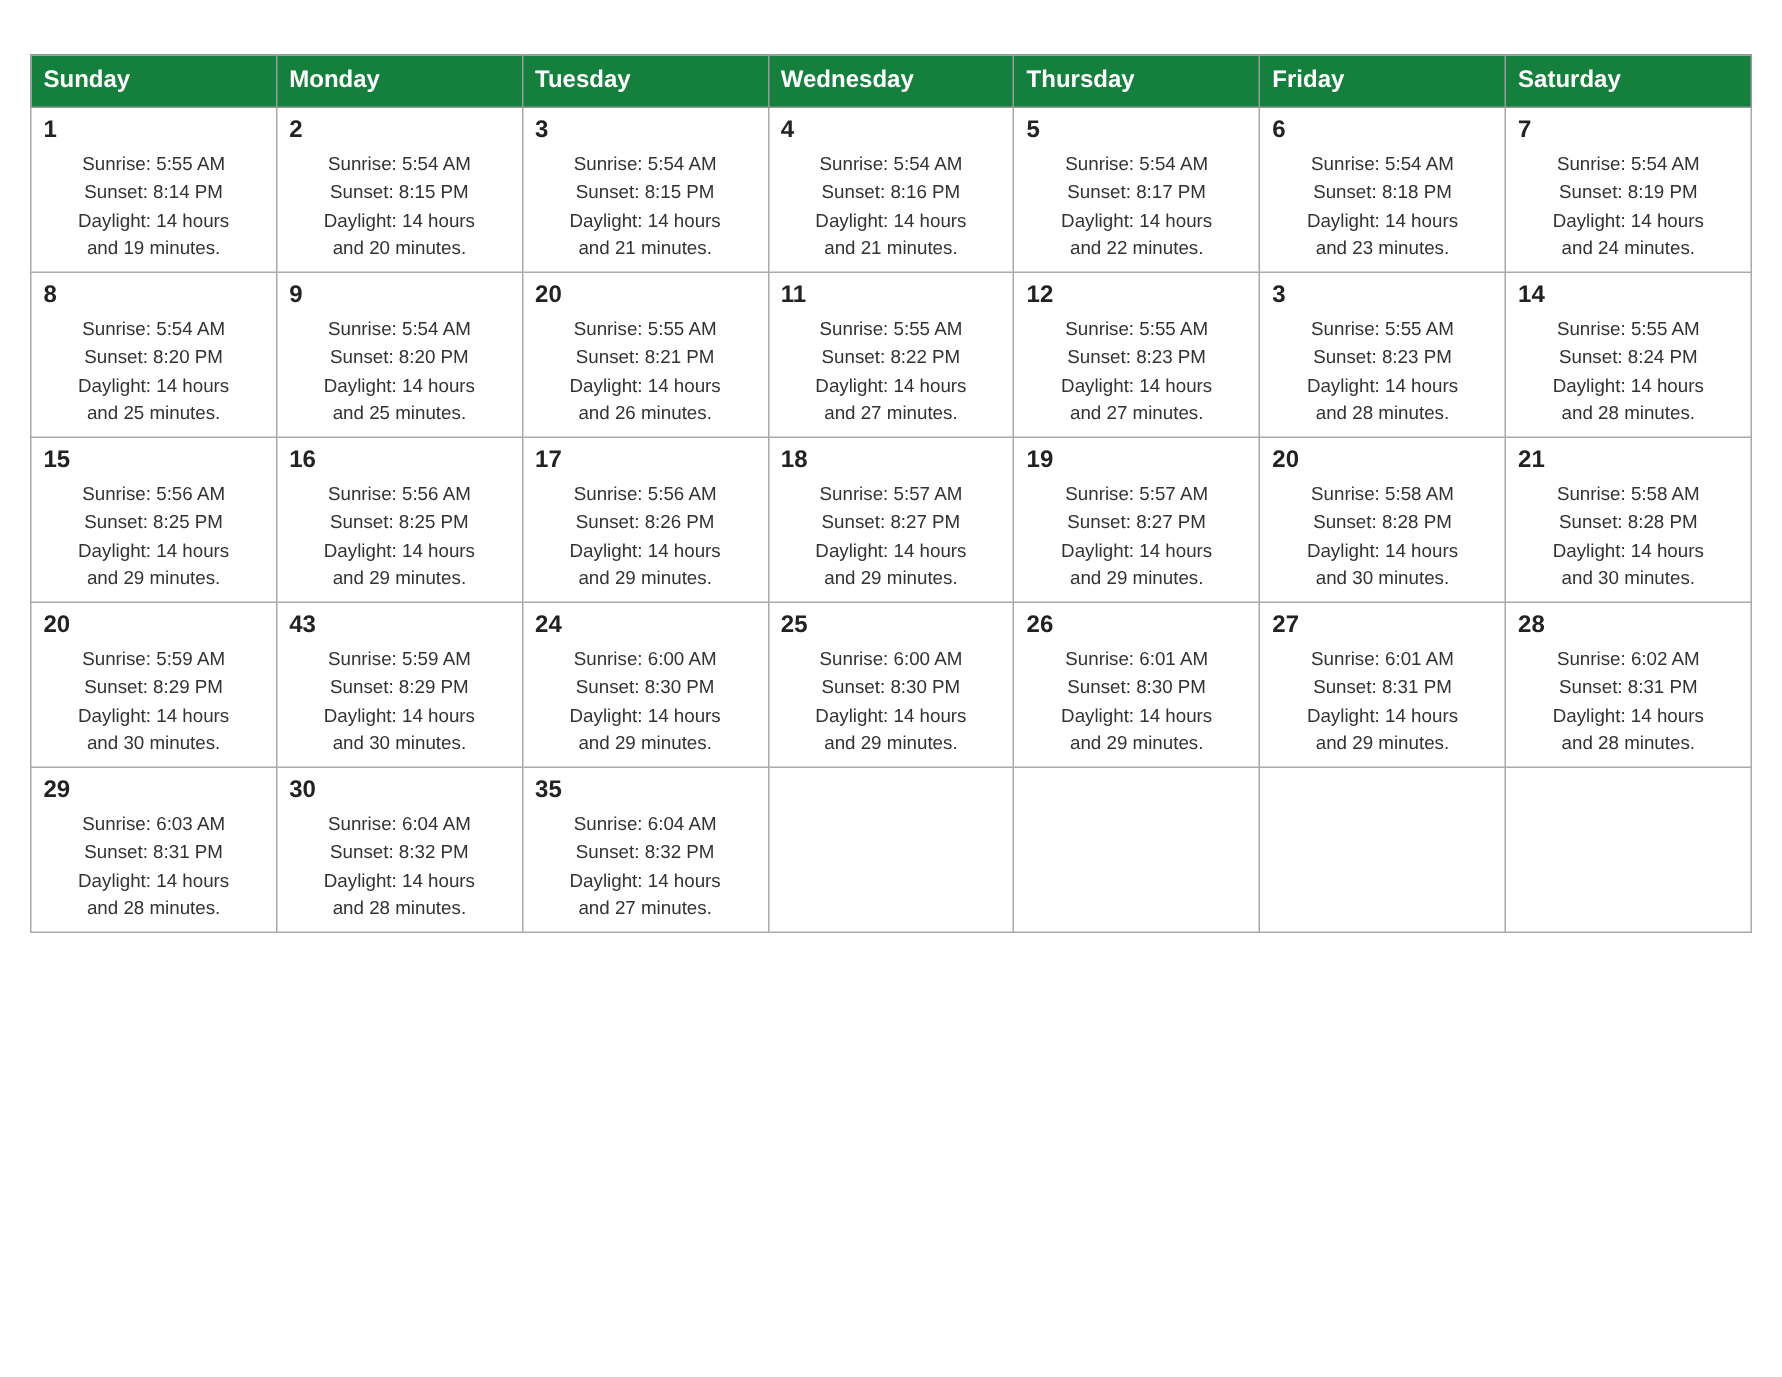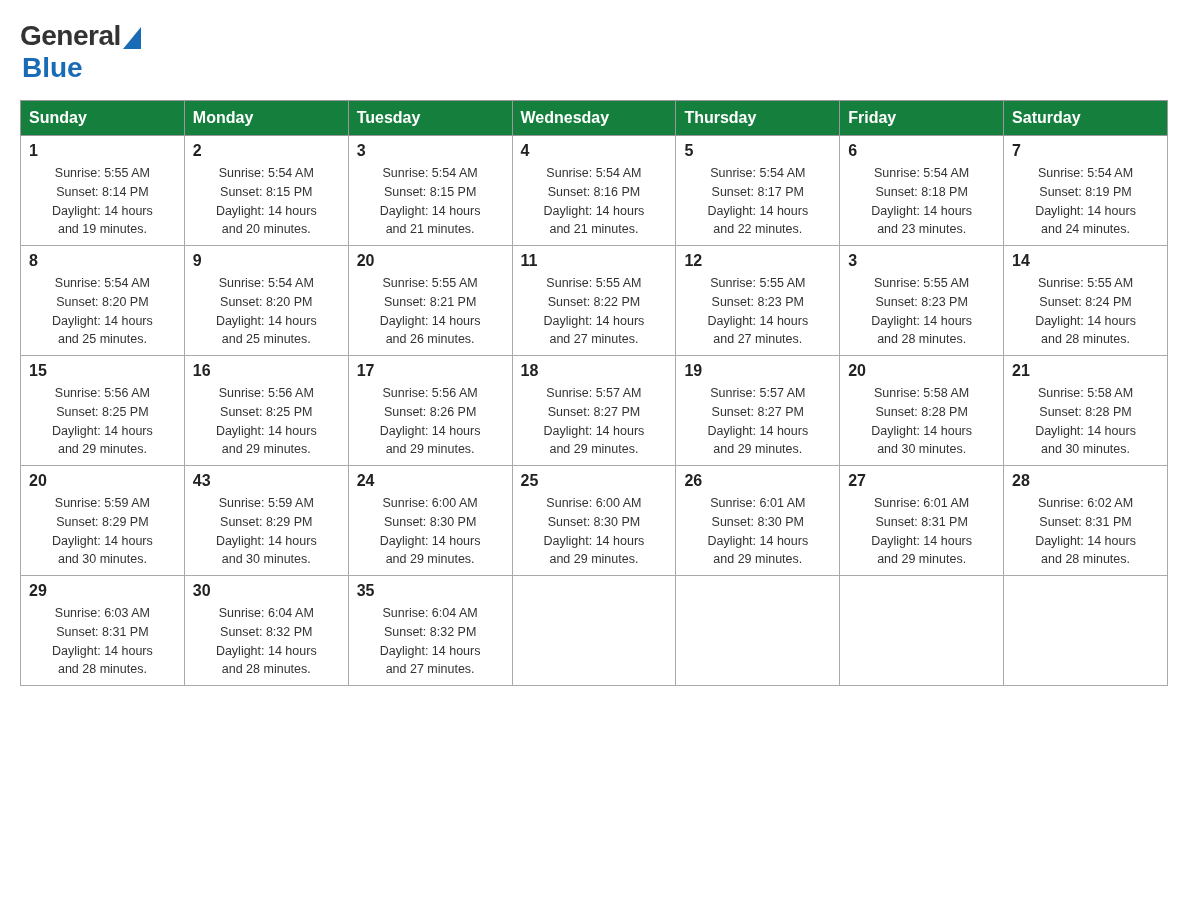--- a/index.html
+++ b/index.html
@@ -97,27 +97,20 @@
       background: #fff;
     }
     tr.week-row td {
       height: 110px;
     }
   </style>
 </head>
 <body>
 
 <div class="header">
-  <div class="logo">
-    <div class="logo-top">
-      <span class="logo-general">General</span>
-      <div class="logo-triangle"></div>
-    </div>
-    <span class="logo-blue">Blue</span>
-  </div>
   <div class="title-section">
   </div>
 </div>
 
 <table class="calendar">
   <thead>
     <tr>
     <th>Sunday</th>
         <th>Monday</th>
         <th>Tuesday</th>

